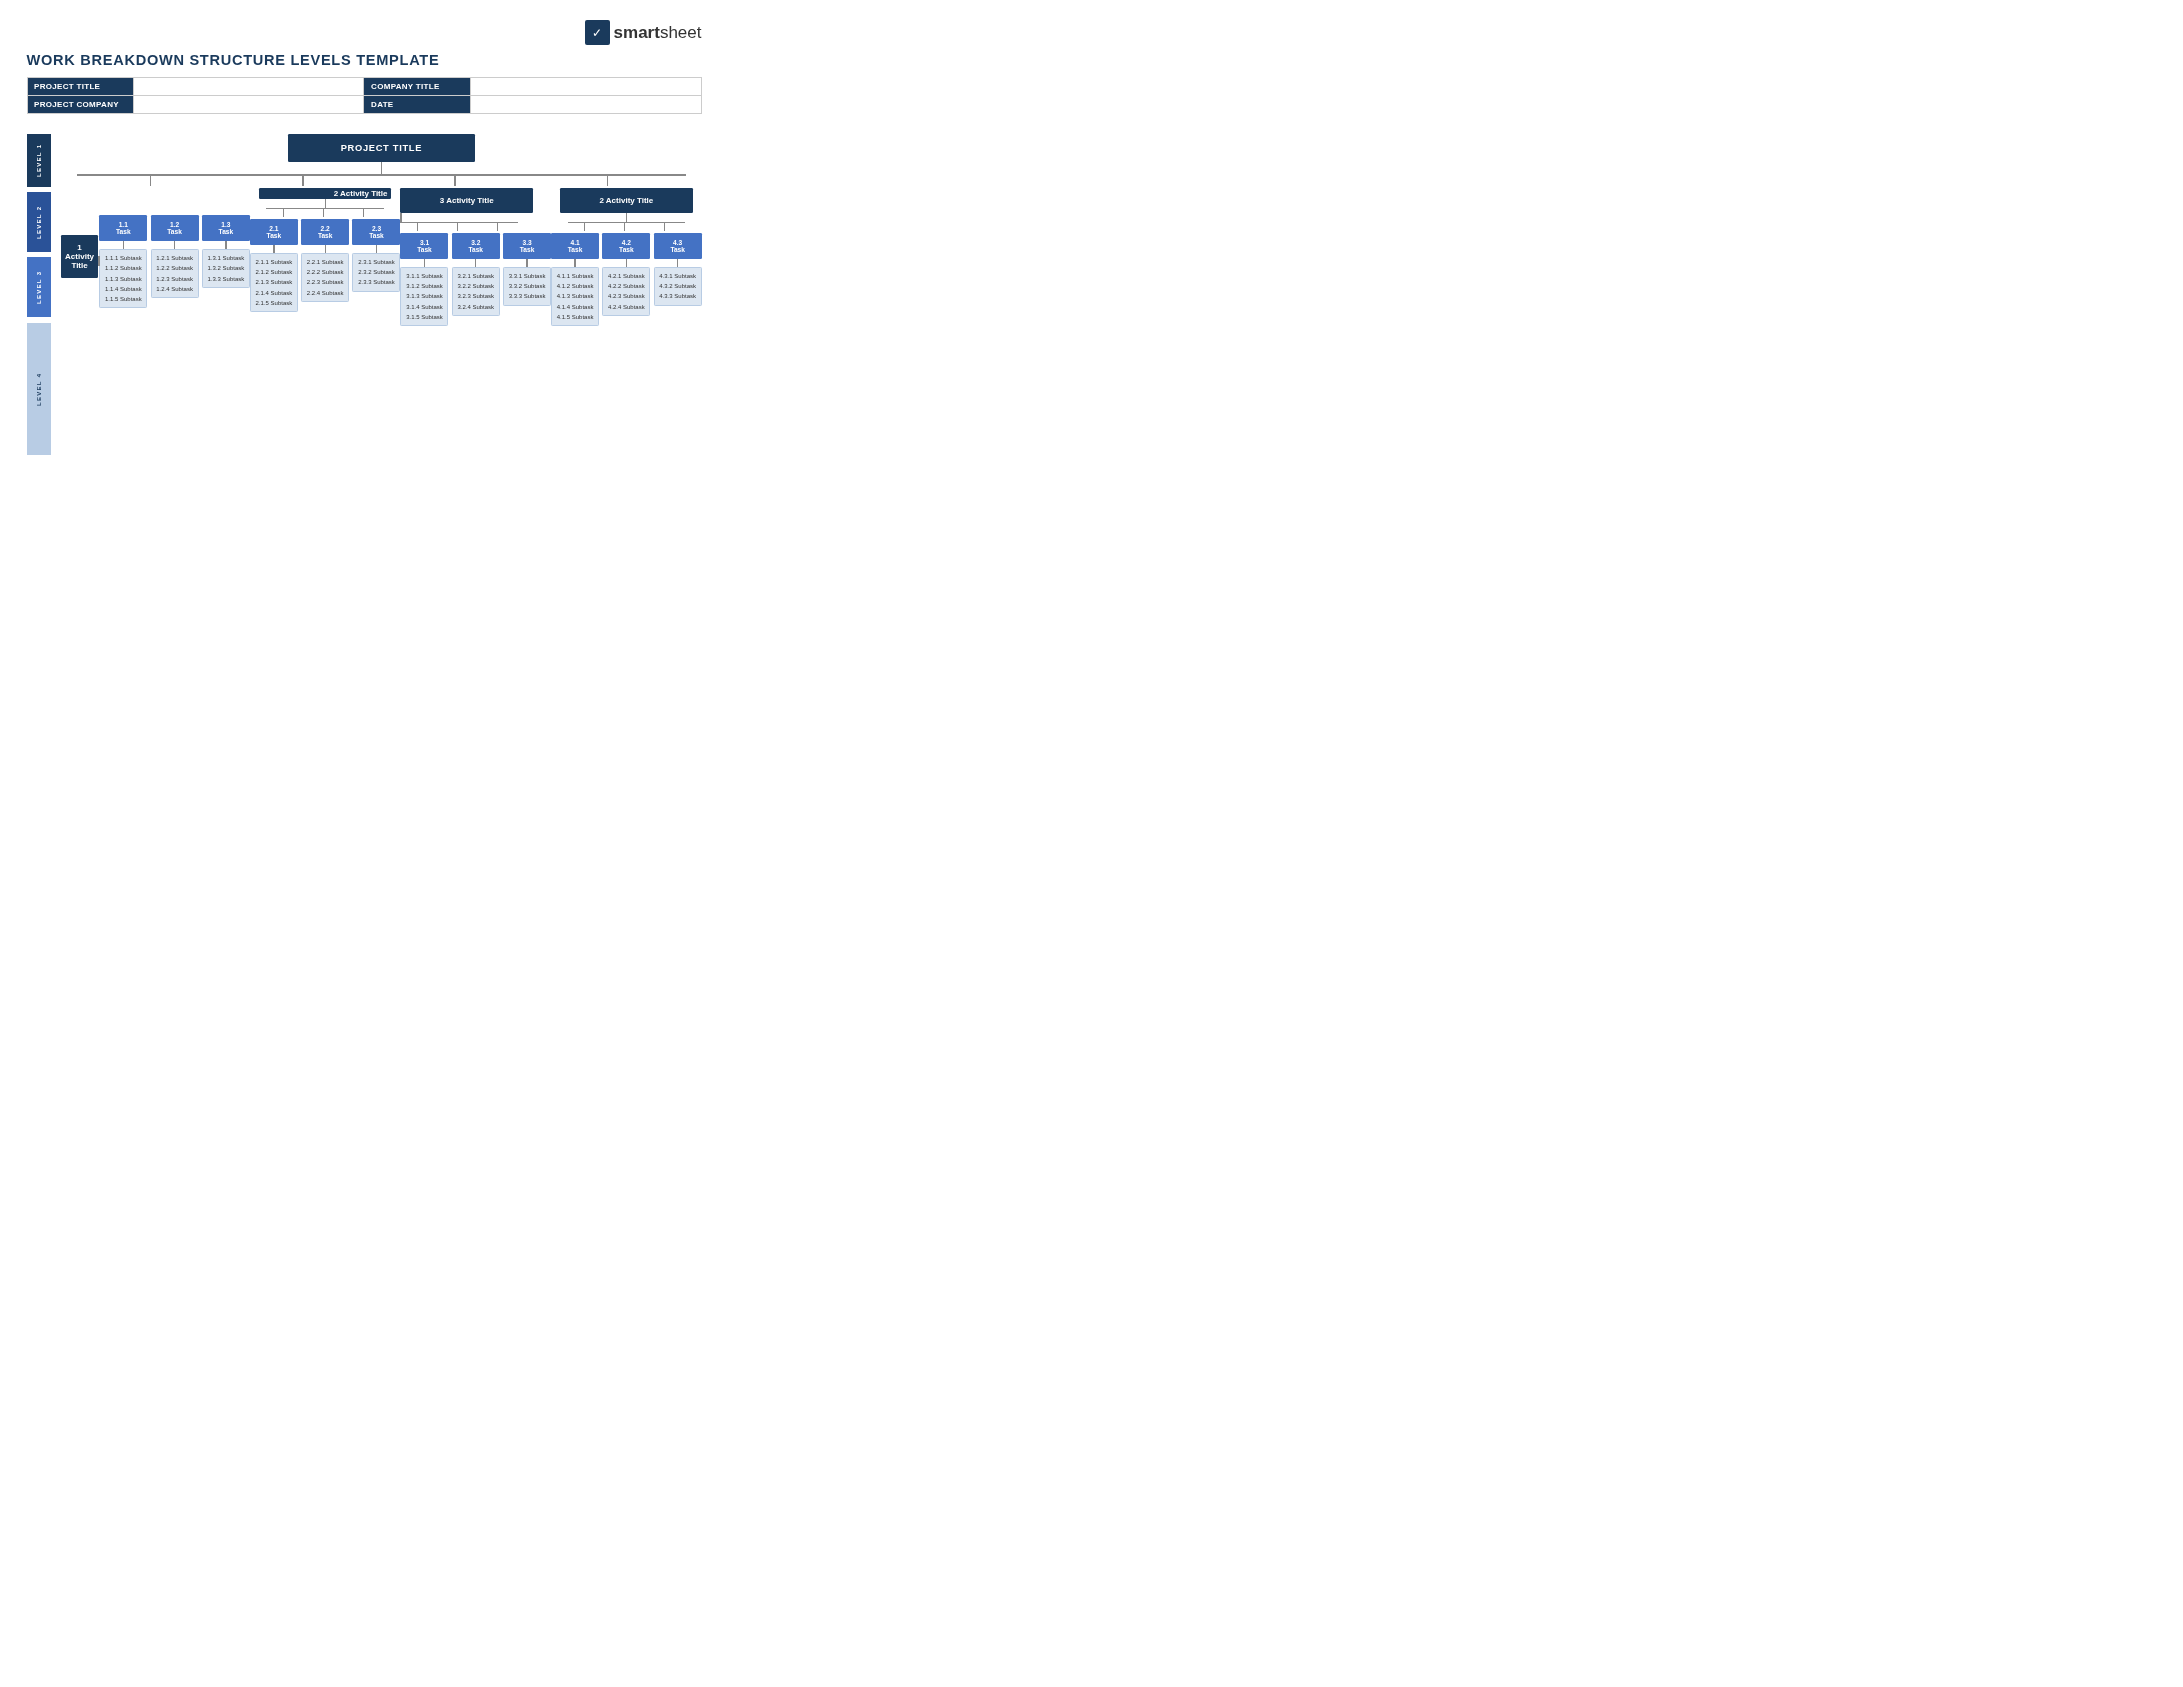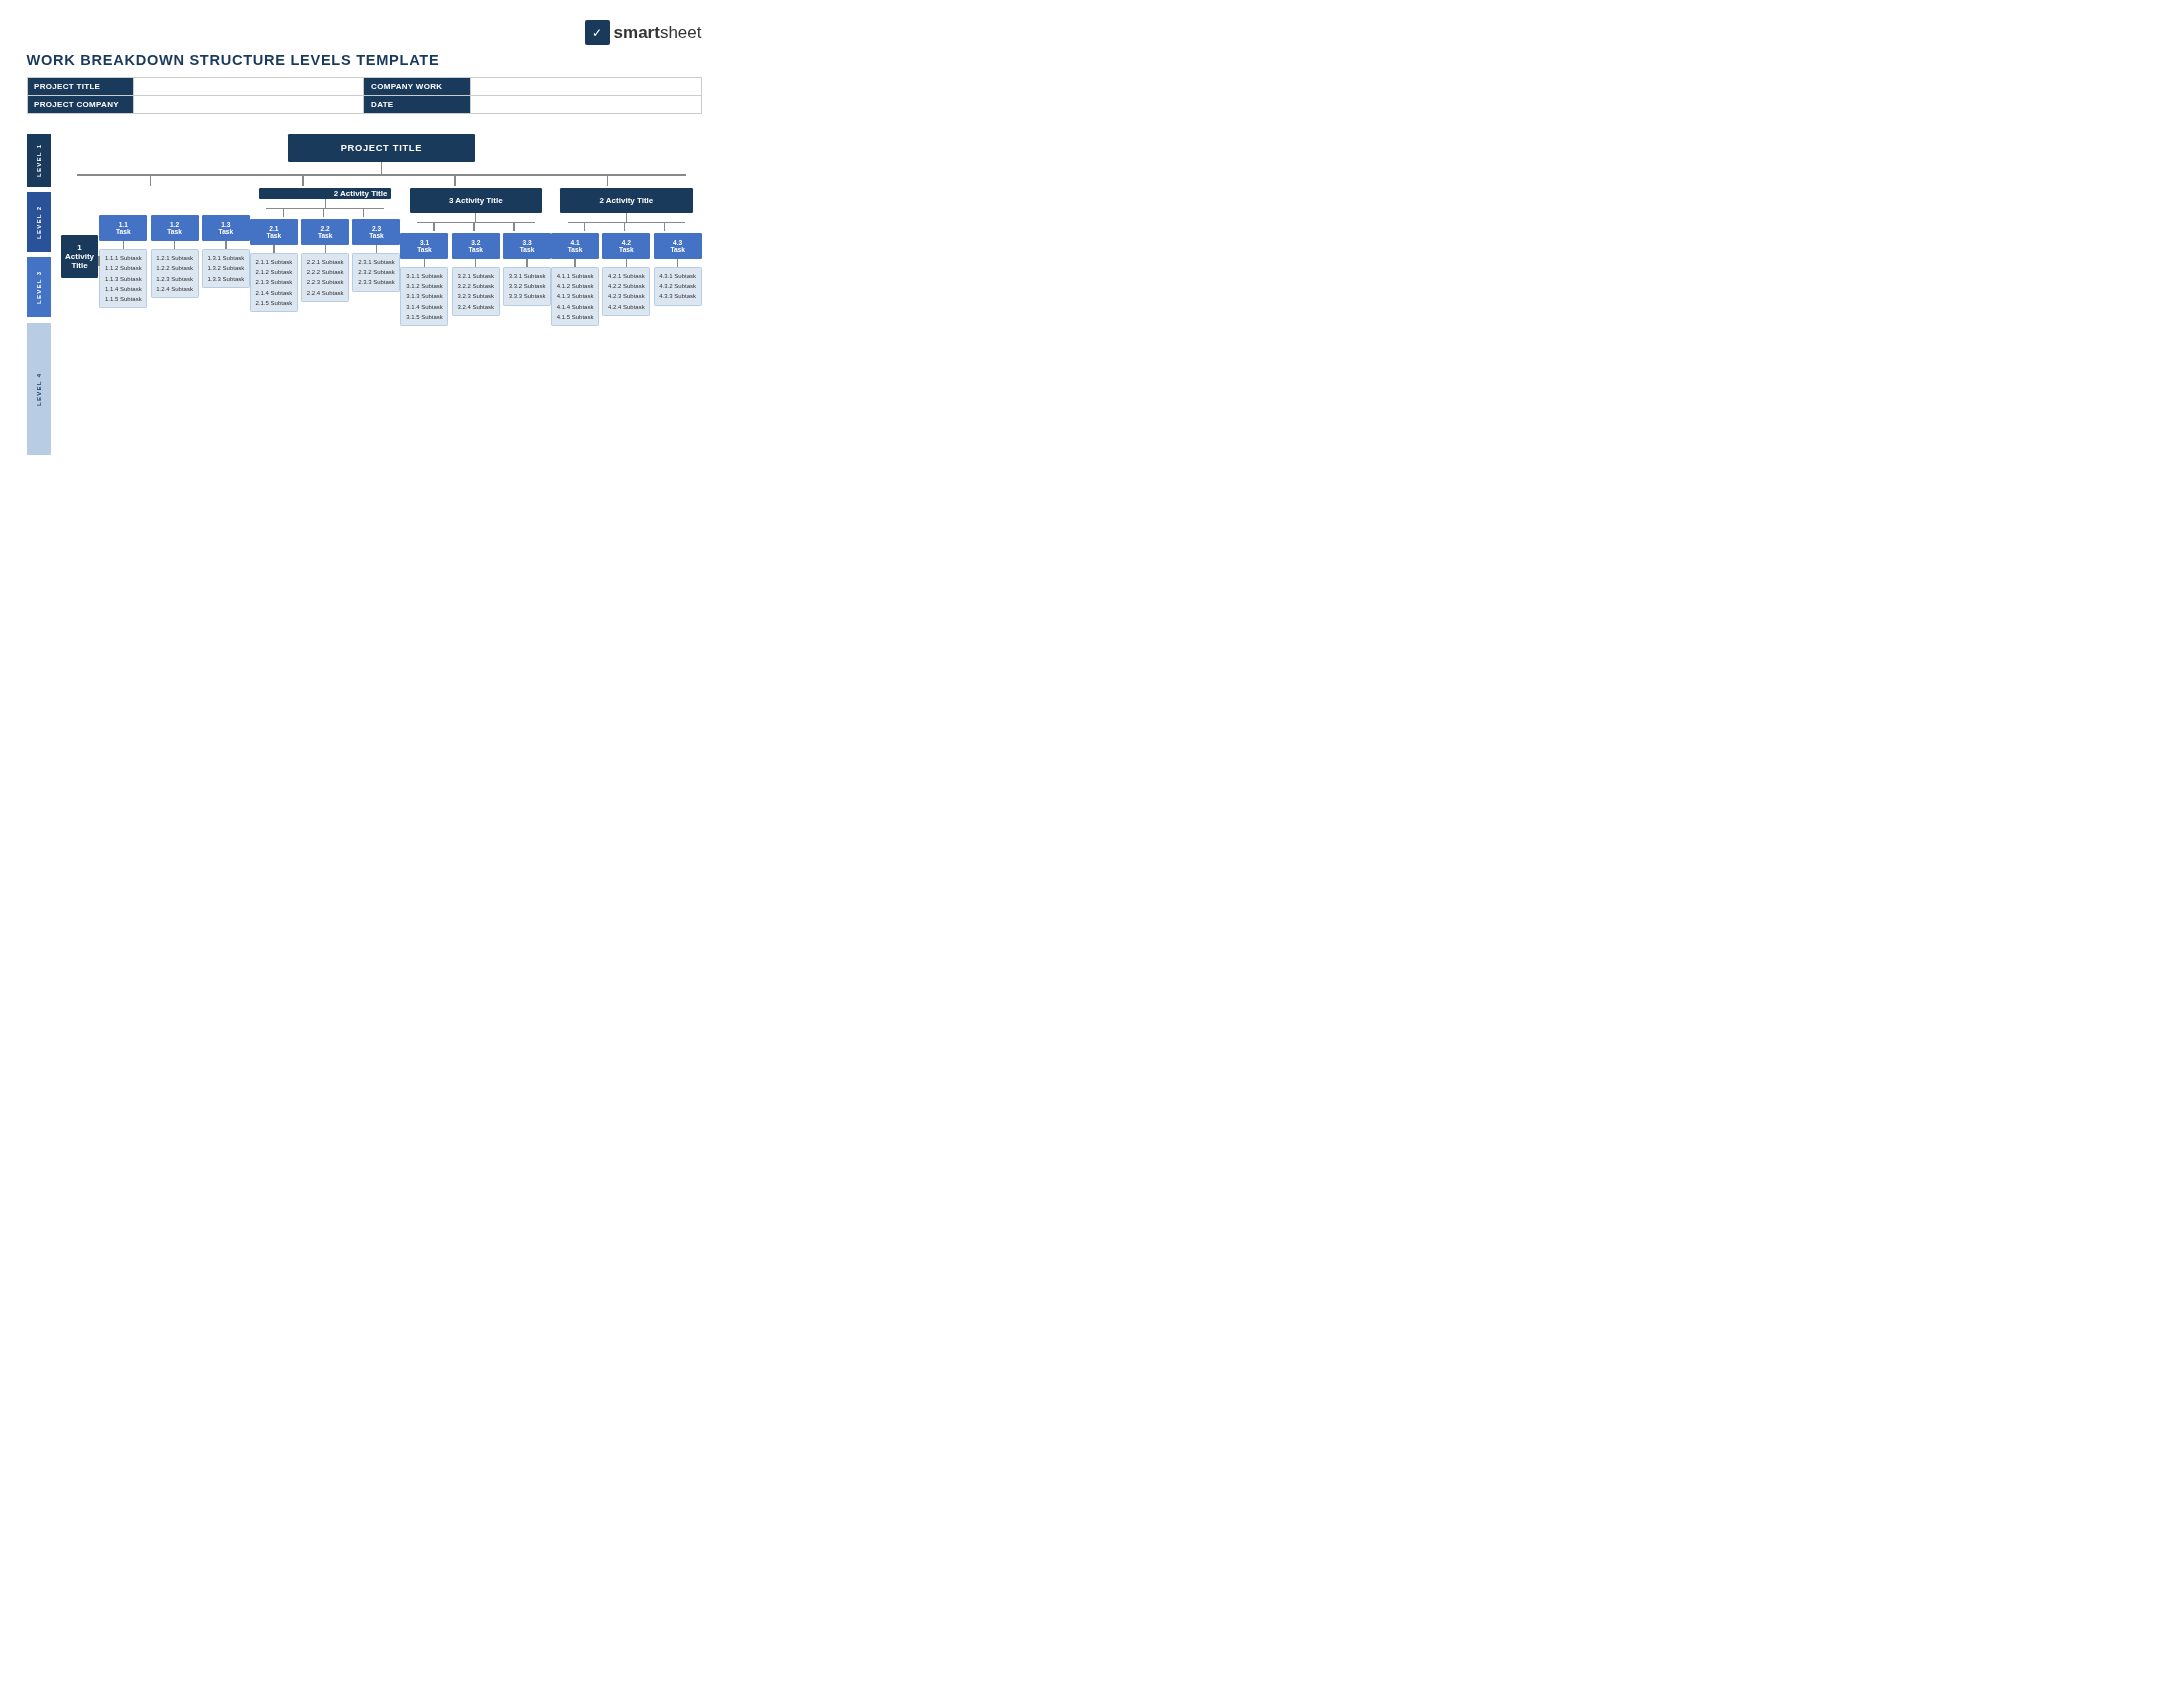--- a/index.html
+++ b/index.html
@@ -129,21 +129,21 @@
   </div>
 </div>
 
 <div class="page-title">WORK BREAKDOWN STRUCTURE LEVELS TEMPLATE</div>
 
 <table class="info-table">
   <tbody>
       <tr>
     <td class="label-cell">PROJECT TITLE</td>
     <td class="value-cell"></td>
-    <td class="label-cell">COMPANY WORK</td>
+    <td class="label-cell">COMPANY TITLE</td>
     <td class="value-cell"></td>
   </tr>
   <tr>
     <td class="label-cell">PROJECT COMPANY</td>
     <td class="value-cell"></td>
     <td class="label-cell">DATE</td>
     <td class="value-cell"></td>
   </tr>
 </tbody>
   </table>
@@ -262,21 +262,21 @@
             <div style="width:1.3px;height:8px;background:#888;"></div>
             <div style="background:#dce6f1;color:#333;font-size:6px;padding:3.3px 2px;text-align:center;border-radius:1.3px;width:48px;border:0.7px solid #b8cce4;line-height:1.7;">2.3.1 Subtask
 
 2.3.2 Subtask
 
 2.3.3 Subtask</div>
           </div>
         </div>
       </div>
 
-      <div style="display:flex;flex-direction:column;align-items:center;flex:1;">
+      <div style="display:flex;flex-direction:column;flex:1;">
         <div style="background:#1a3a5c;color:#fff;font-size:8px;font-weight:700;padding:8px 4px;text-align:center;border-radius:1.3px;width:88%;">3 Activity Title</div>
         <div style="width:1.3px;height:9.3px;background:#888;"></div>
         <div style="position:relative;width:78%;height:1.3px;background:#888;">
           <div style="position:absolute;left:14%;top:0;width:1.3px;height:9.3px;background:#888;"></div>
           <div style="position:absolute;left:48%;top:0;width:1.3px;height:9.3px;background:#888;"></div>
           <div style="position:absolute;left:82%;top:0;width:1.3px;height:9.3px;background:#888;"></div>
         </div>
         <div style="display:flex;flex-direction:row;gap:3.3px;margin-top:9.3px;justify-content:center;">
           <div style="display:flex;flex-direction:column;align-items:center;">
             <div style="background:#4472c4;color:#fff;font-size:6.6px;font-weight:700;padding:6px 2.6px;text-align:center;border-radius:1.3px;width:48px;">3.1<br>Task</div>

